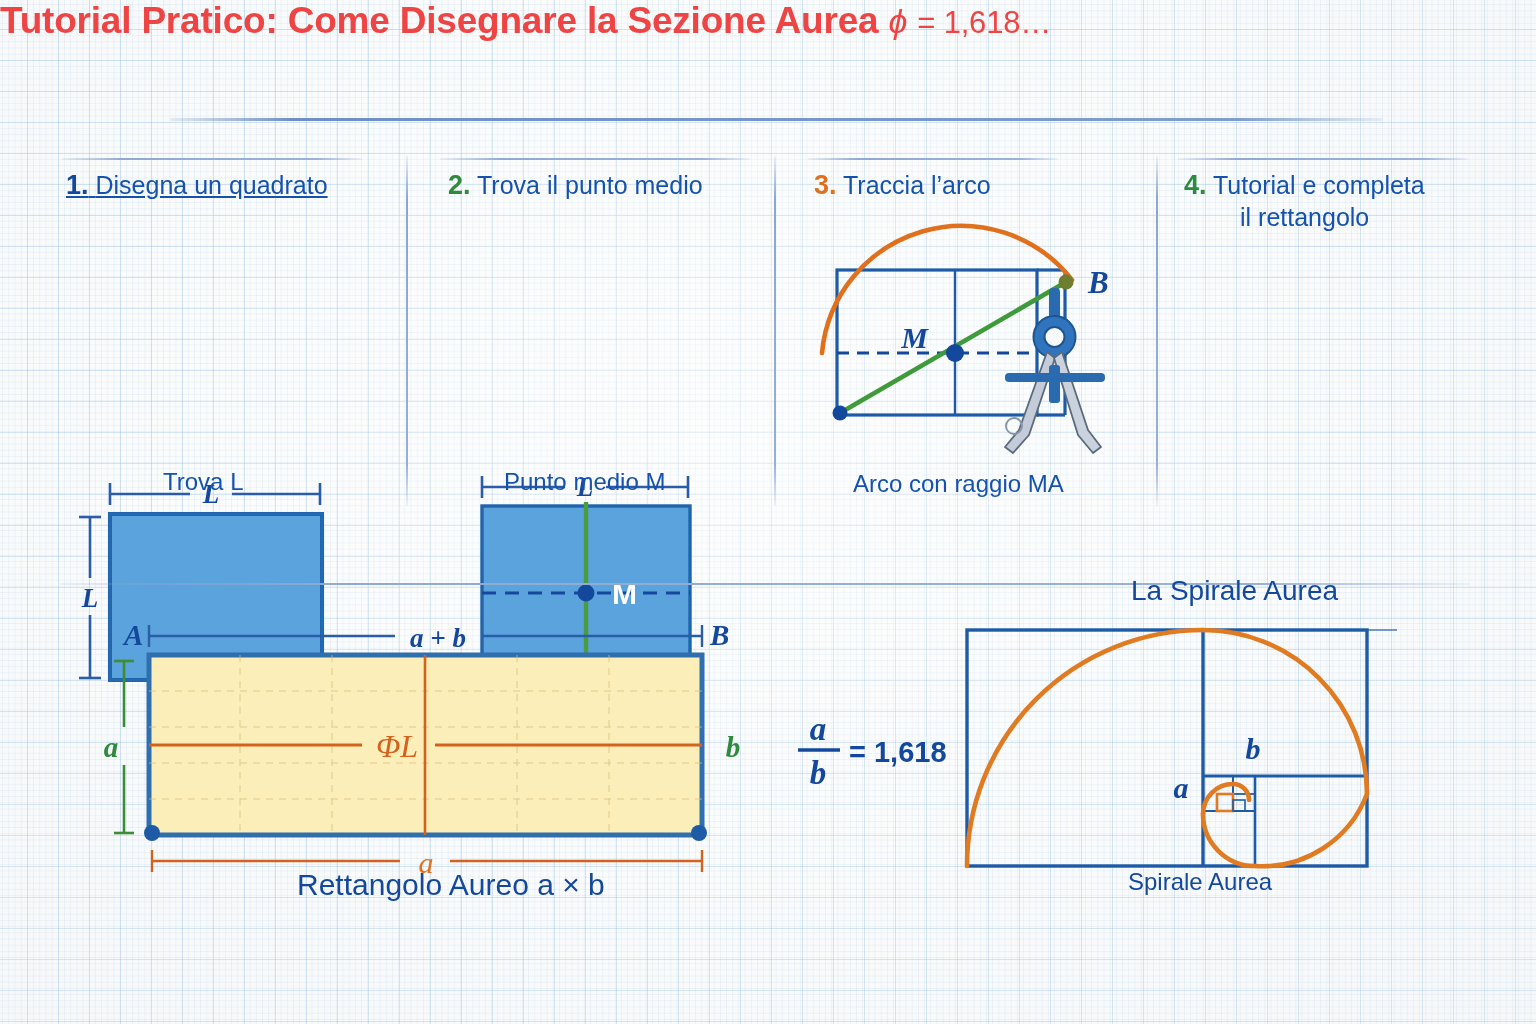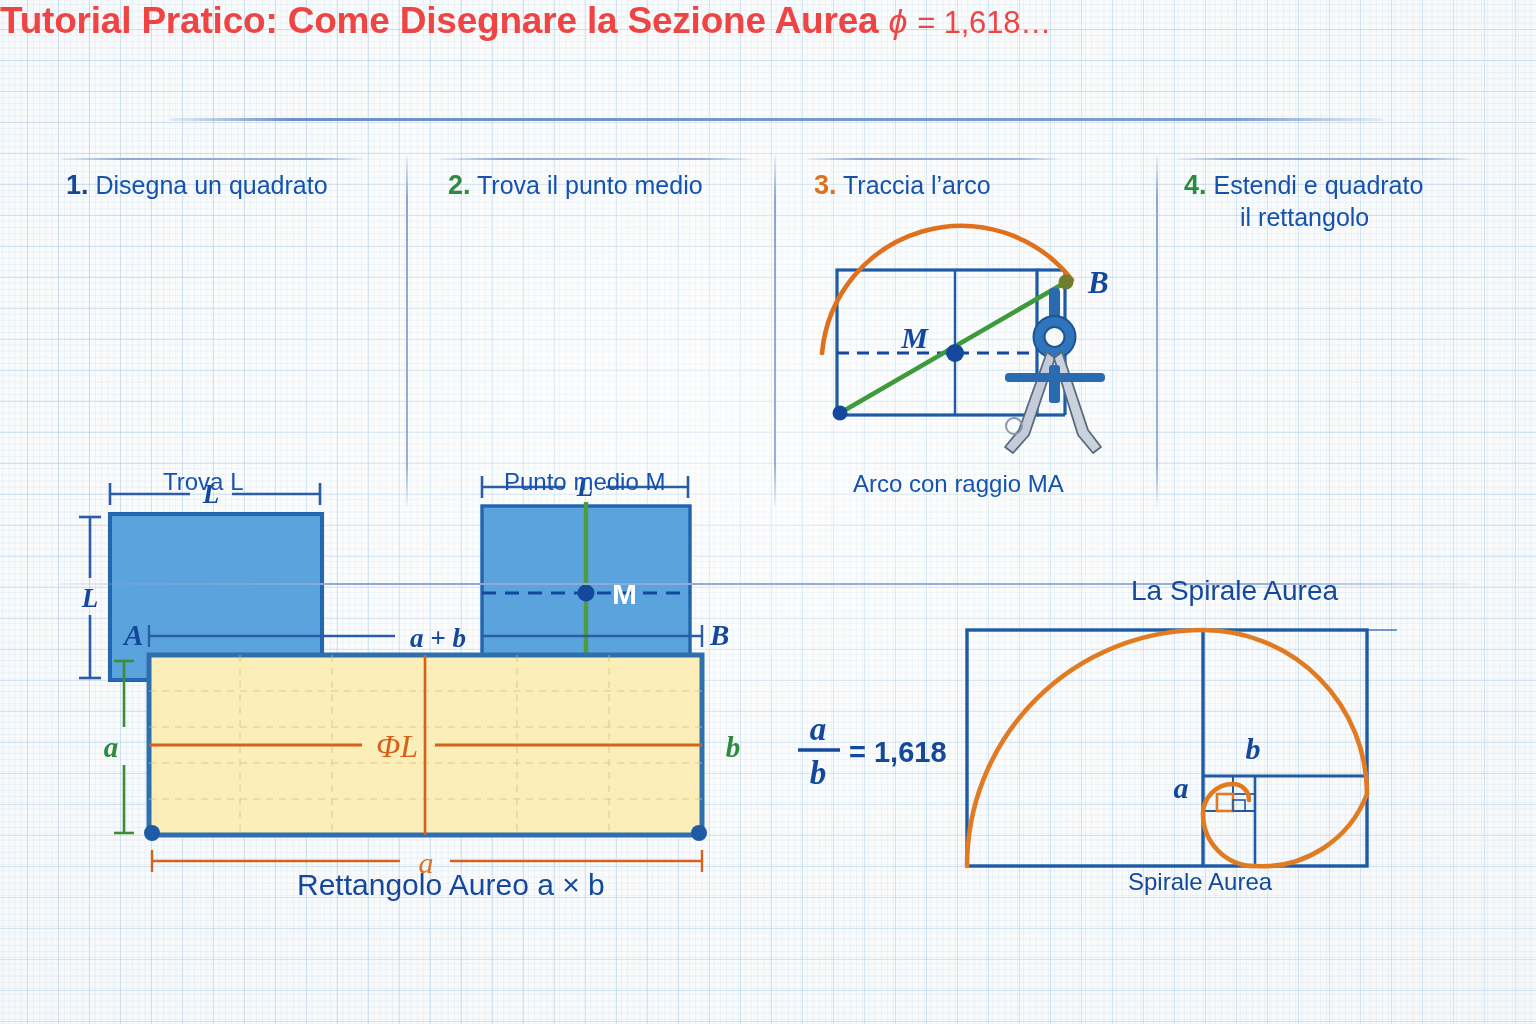--- a/index.html
+++ b/index.html
@@ -63,41 +63,41 @@
 <div id="stage">
 
   <div class="title">
     <span>Tutorial Pratico: Come Disegnare la Sezione Aurea</span>
     <span class="phi">ϕ</span>
     <span class="phival">= 1,618…</span>
   </div>
   <div class="rule"></div>
 
   <div class="panel-line" style="left:62px;top:158px;width:300px;"></div>
-  <div class="stephead" style="left:66px;top:170px;">
+  <div class="stephead" style="left:66px;top:170px;text-decoration:underline;">
     <span class="num n-blue">1.</span>
     <span>Disegna un quadrato</span>
   </div>
 
   <div class="panel-line" style="left:440px;top:158px;width:310px;"></div>
   <div class="stephead" style="left:448px;top:170px;">
     <span class="num n-green">2.</span>
     <span>Trova il punto medio</span>
   </div>
 
   <div class="panel-line" style="left:808px;top:158px;width:250px;"></div>
   <div class="stephead" style="left:814px;top:170px;">
     <span class="num n-orange">3.</span>
     <span>Traccia l’arco</span>
   </div>
 
   <div class="panel-line" style="left:1178px;top:158px;width:290px;"></div>
   <div class="stephead" style="left:1184px;top:170px;">
     <span class="num n-green">4.</span>
-    <span>Estendi e quadrato</span>
+    <span>Tutorial e completa</span>
   </div>
   <div class="stephead" style="left:1240px;top:203px;text-align:center;">
     <span>il rettangolo</span>
   </div>
 
   <div class="vsep" style="left:406px;top:156px;height:350px;"></div>
   <div class="vsep" style="left:774px;top:156px;height:350px;"></div>
   <div class="vsep" style="left:1156px;top:156px;height:350px;"></div>
 
   <svg style="left:50px;top:230px;" width="350" height="290">

